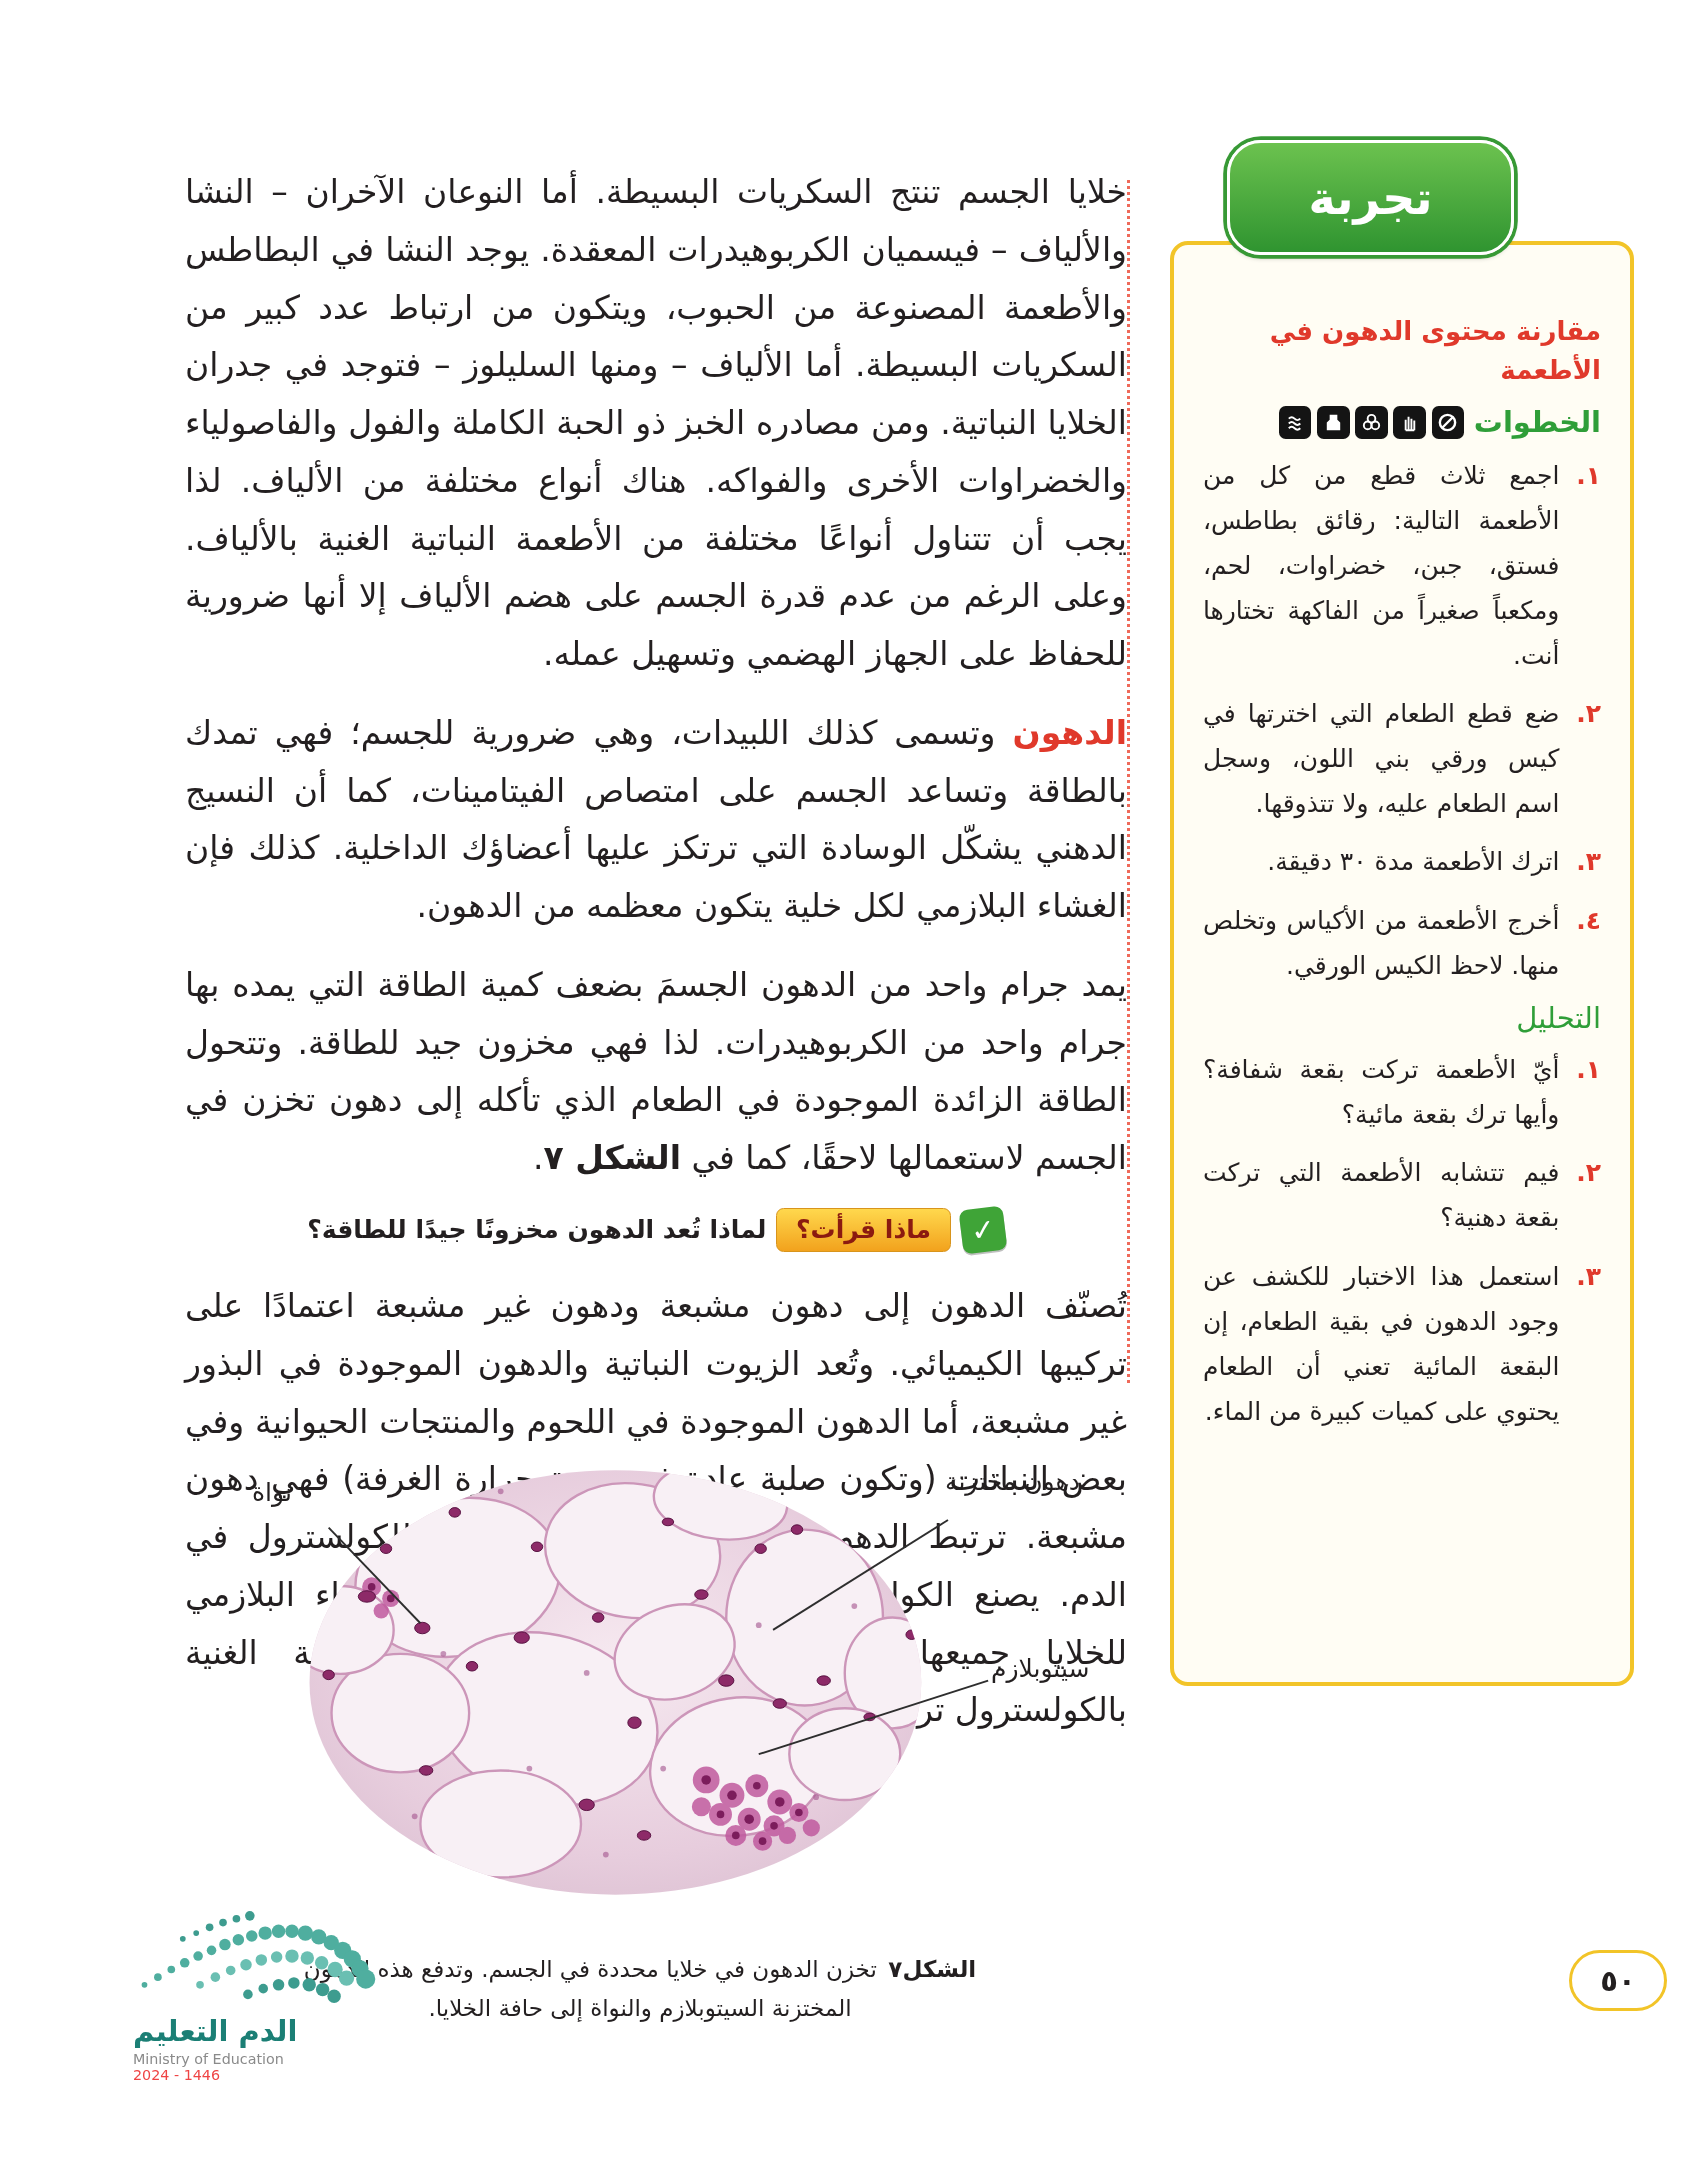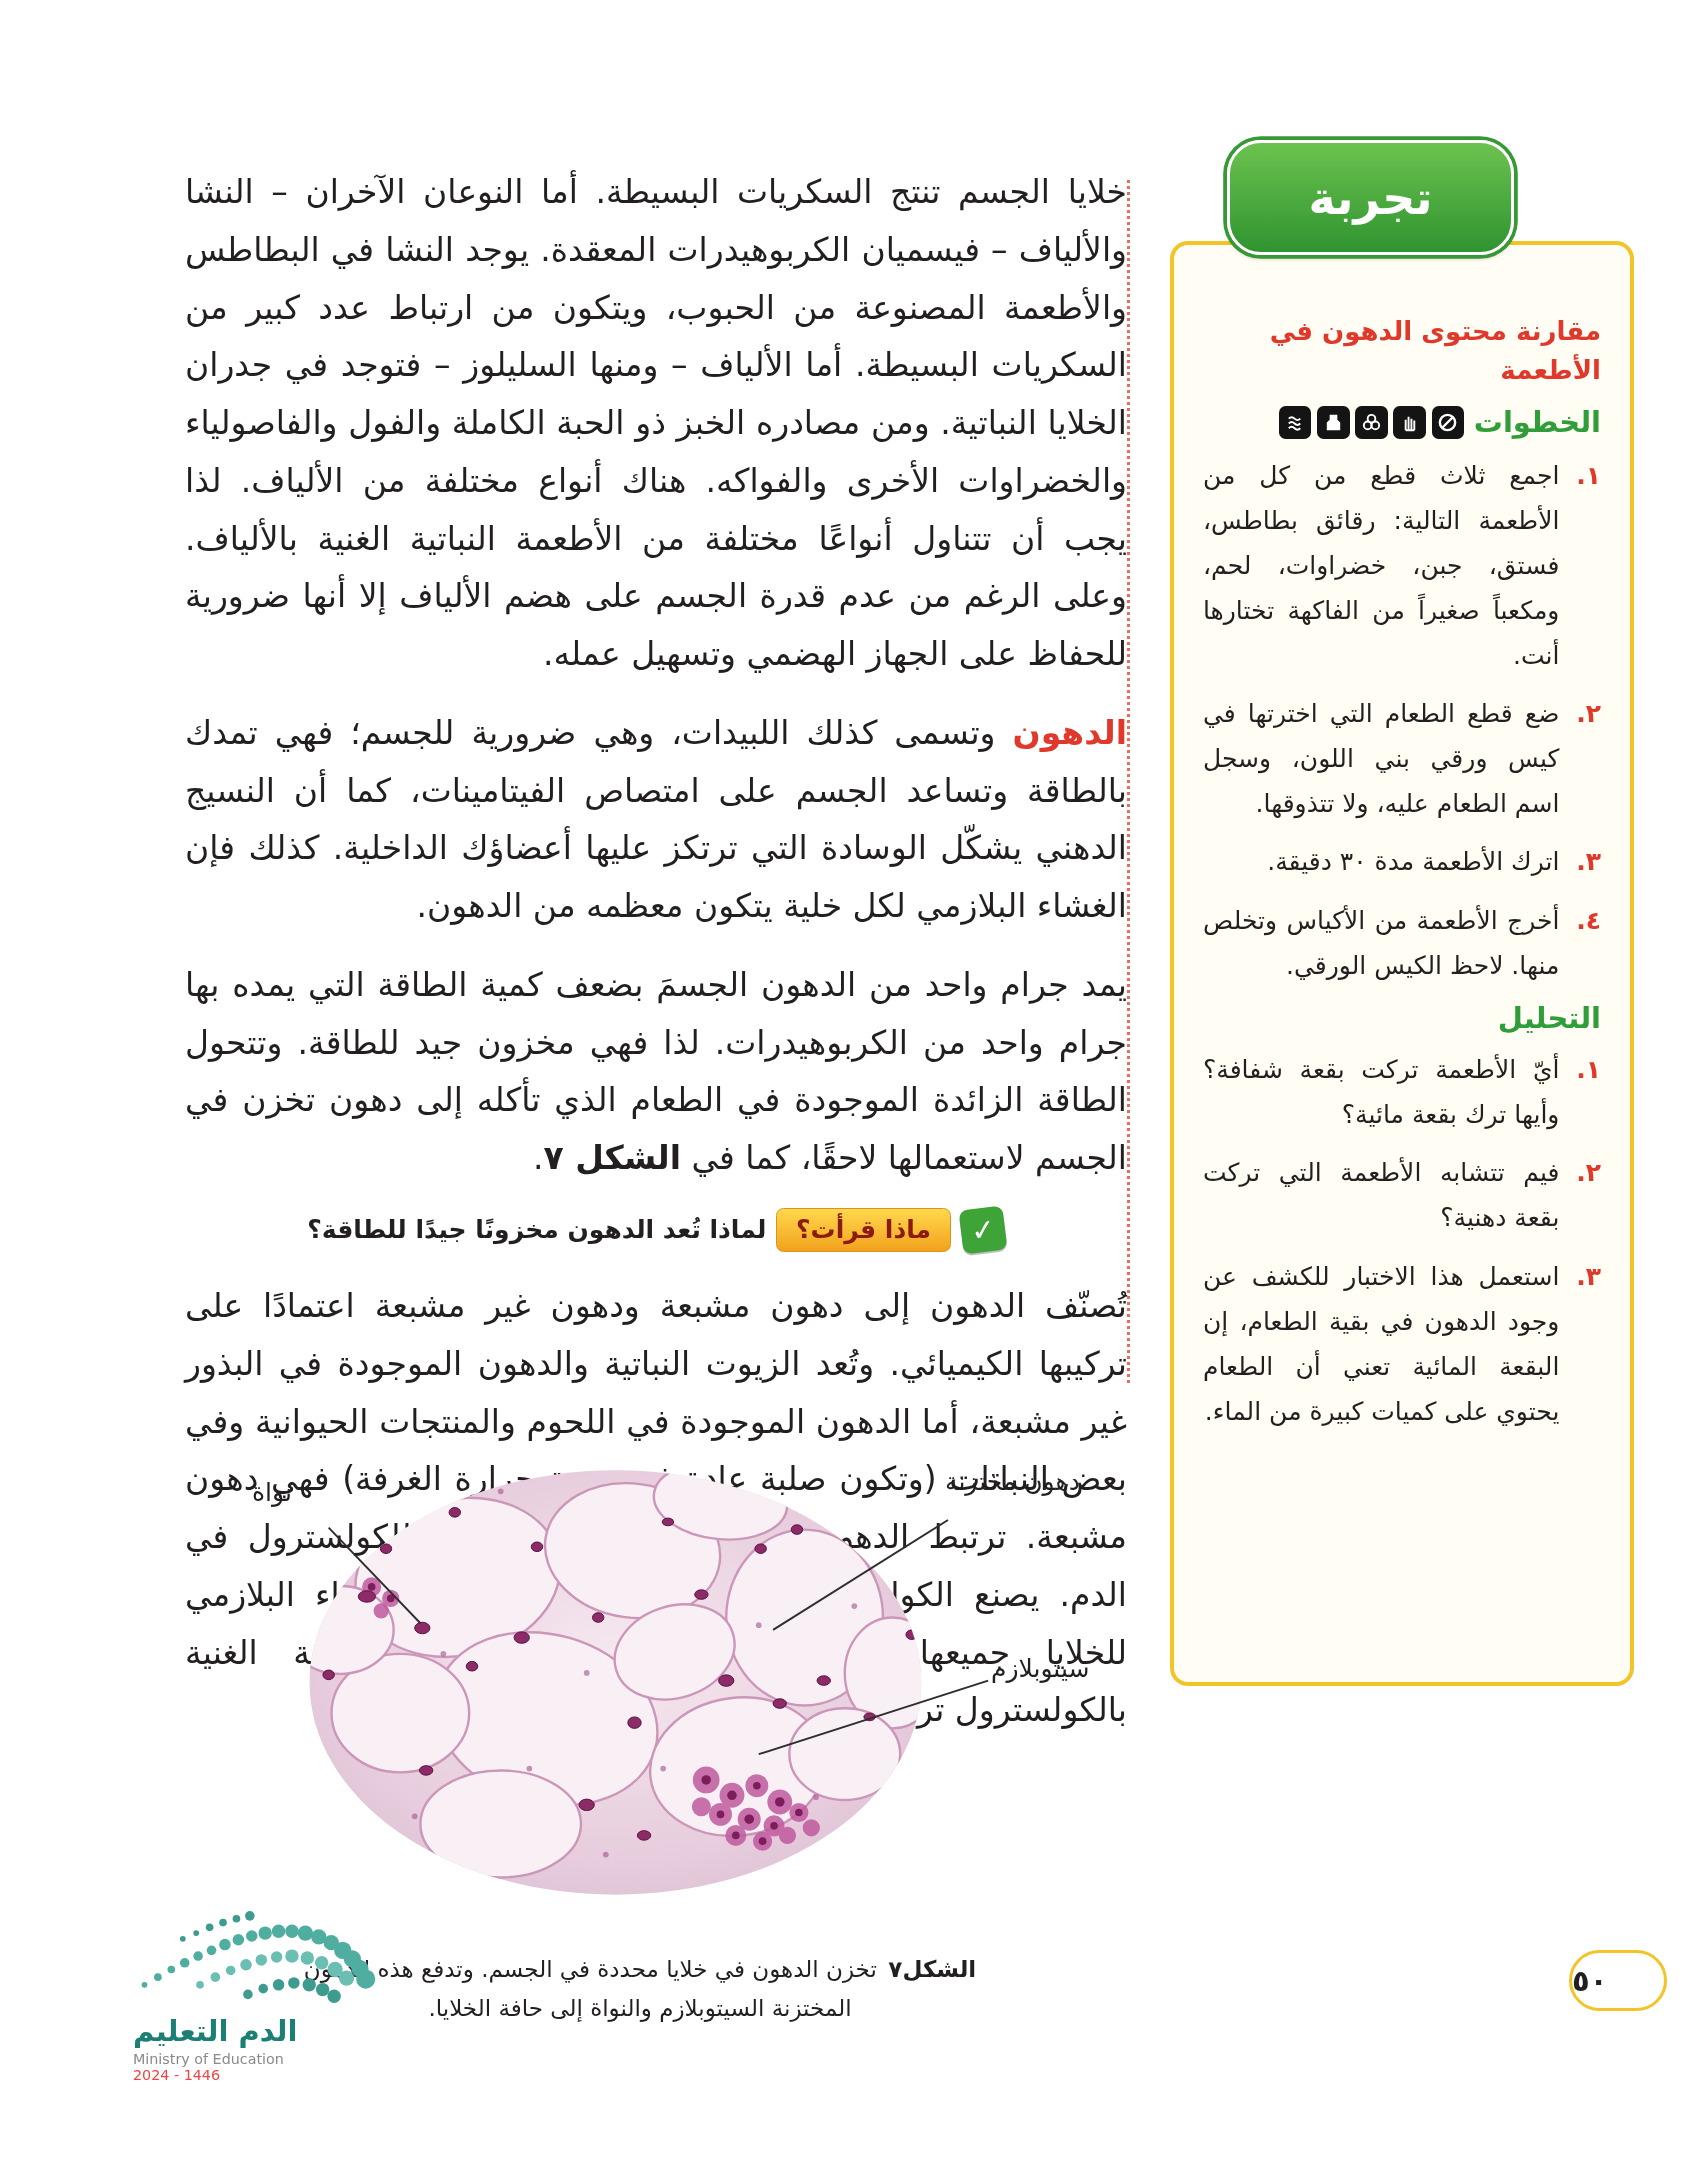--- a/index.html
+++ b/index.html
@@ -27,21 +27,21 @@
   .sidebar-box{position:absolute;top:241px;right:57px;width:464px;min-height:1445px;box-sizing:border-box;
                border:4.8px solid #f2c428;border-radius:18px;background:#fffdf4;padding:67px 29px 29px;}
   .sidebar-badge{position:absolute;top:140px;right:177px;width:287px;height:115px;box-sizing:border-box;
                  background:linear-gradient(180deg,#6cc24f,#2f9430);border:3.8px solid #ffffff;
                  box-shadow:0 0 0 3.8px #379935,0 2.9px 5.7px rgba(0,0,0,.25);border-radius:34px;
                  display:flex;align-items:center;justify-content:center;z-index:3;}
   .sidebar-badge span{color:#fff;font-weight:bold;font-size:46px;letter-spacing:1.9px;}
   .sb-title{color:#e0392b;font-weight:bold;font-size:26px;margin:0 0 15.3px;text-align:right;line-height:1.5;}
   .sb-heading-row{display:flex;align-items:center;gap:9.6px;margin:0 0 13.4px;flex-wrap:wrap;}
   .sb-heading{color:#2f9e38;font-weight:bold;font-size:29px;}
-  .sb-analysis-heading{color:#2f9e38;font-weight:bold;font-size:29px;margin:11.5px 0 11.5px;}
+  .sb-analysis-heading{color:#2f9e38;font-weight:normal;font-size:29px;margin:11.5px 0 11.5px;}
   .safety-icons{display:flex;gap:5.7px;}
   .safety-icon{width:32.5px;height:32.5px;background:#141414;border-radius:6.7px;display:flex;
                align-items:center;justify-content:center;flex:0 0 auto;}
   .sb-item{display:flex;gap:7.6px;font-size:25px;line-height:1.8;margin-bottom:13.4px;}
   .sb-num{color:#e0392b;font-weight:bold;flex:0 0 34px;}
   .sb-text{flex:1;text-align:justify;}
 
   
   .figure{position:absolute;top:1434px;right:564px;width:942px;}
   .fig-canvas{position:relative;width:942px;height:497px;}
@@ -52,21 +52,21 @@
   .fig-label.cytoplasm{left:806px;top:220px;}
   .fig-caption{width:726px;margin:19px 124px 0 0;text-align:center;font-size:23px;line-height:1.7;}
   .cap-label{font-weight:bold;margin-left:11.5px;}
 
   
   .logo{position:absolute;left:134px;top:1910px;width:268px;direction:ltr;text-align:left;}
   .logo-ar{color:#1b7f75;font-size:29px;font-weight:bold;letter-spacing:1px;margin-top:3.8px;}
   .logo-en{color:#8a8a8a;font-size:14.3px;margin-top:2.9px;}
   .logo-years{color:#ef4444;font-size:14.3px;}
   .page-number{position:absolute;left:1570px;top:1950px;width:98px;height:61px;border:3.8px solid #f2c428;
-               border-radius:48px;display:flex;align-items:center;justify-content:flex-end;
+               border-radius:48px;display:flex;align-items:center;justify-content:center;
                font-size:29px;font-weight:bold;background:#fff;box-sizing:border-box;}
 </style>
 </head>
 <body>
 
 <div class="page">
 
   <div class="main-col">
     <p class="body-text">خلايا الجسم تنتج السكريات البسيطة. أما النوعان الآخران – النشا والألياف – فيسميان الكربوهيدرات المعقدة. يوجد النشا في البطاطس والأطعمة المصنوعة من الحبوب، ويتكون من ارتباط عدد كبير من السكريات البسيطة. أما الألياف – ومنها السليلوز – فتوجد في جدران الخلايا النباتية. ومن مصادره الخبز ذو الحبة الكاملة والفول والفاصولياء والخضراوات الأخرى والفواكه. هناك أنواع مختلفة من الألياف. لذا يجب أن تتناول أنواعًا مختلفة من الأطعمة النباتية الغنية بالألياف. وعلى الرغم من عدم قدرة الجسم على هضم الألياف إلا أنها ضرورية للحفاظ على الجهاز الهضمي وتسهيل عمله.</p>
 

